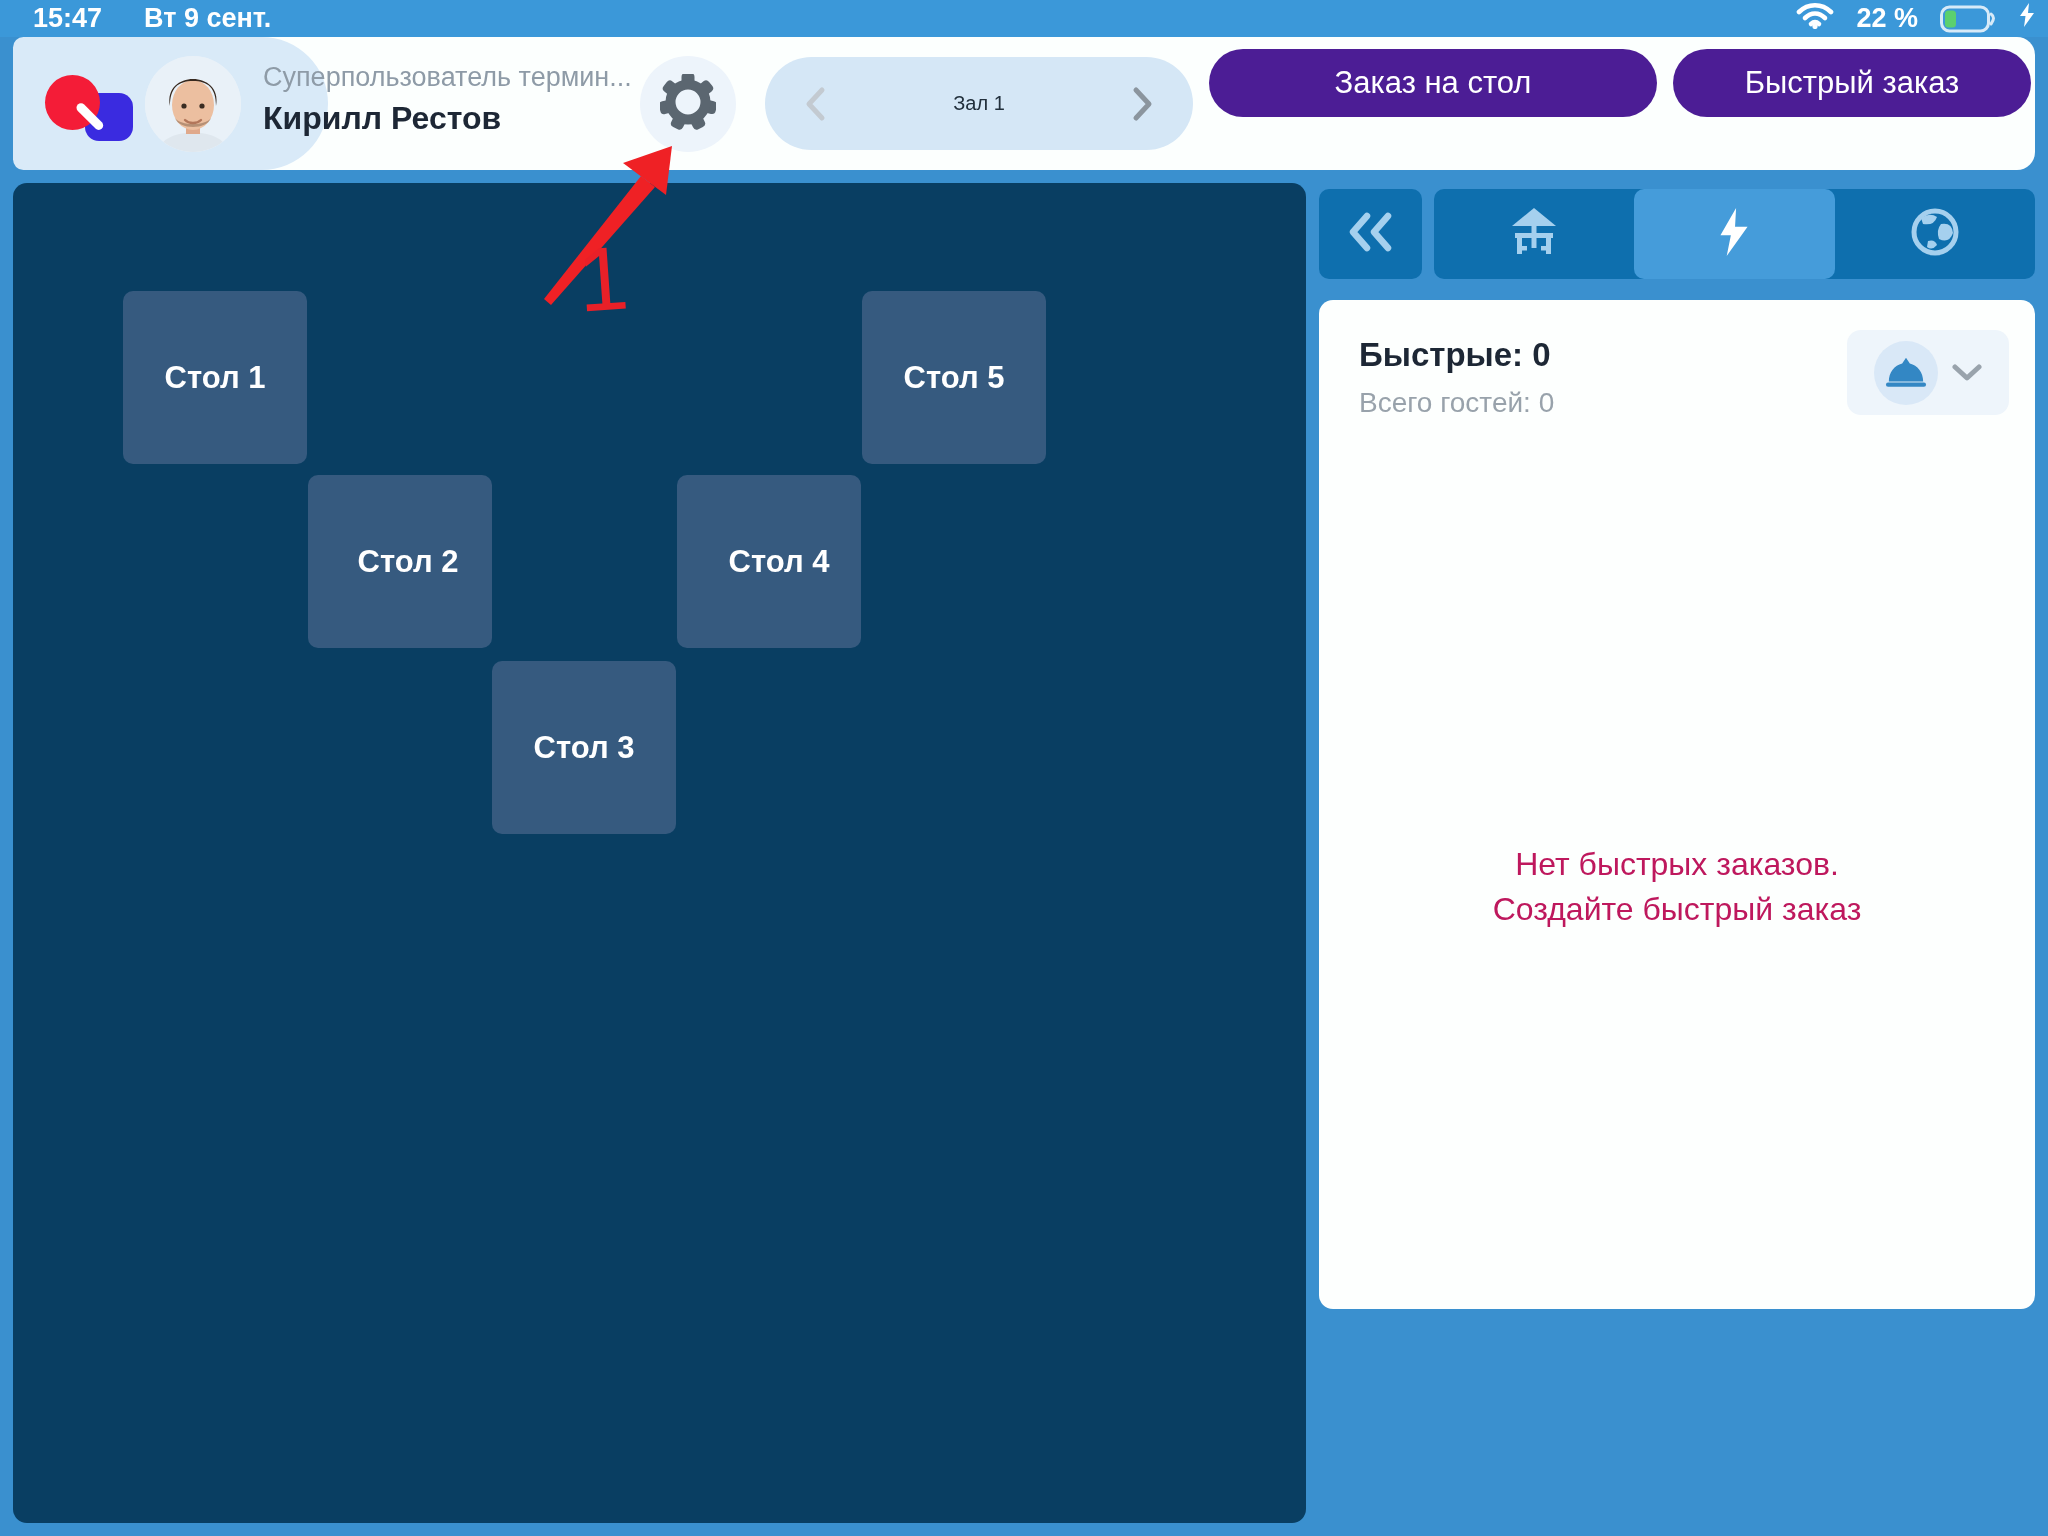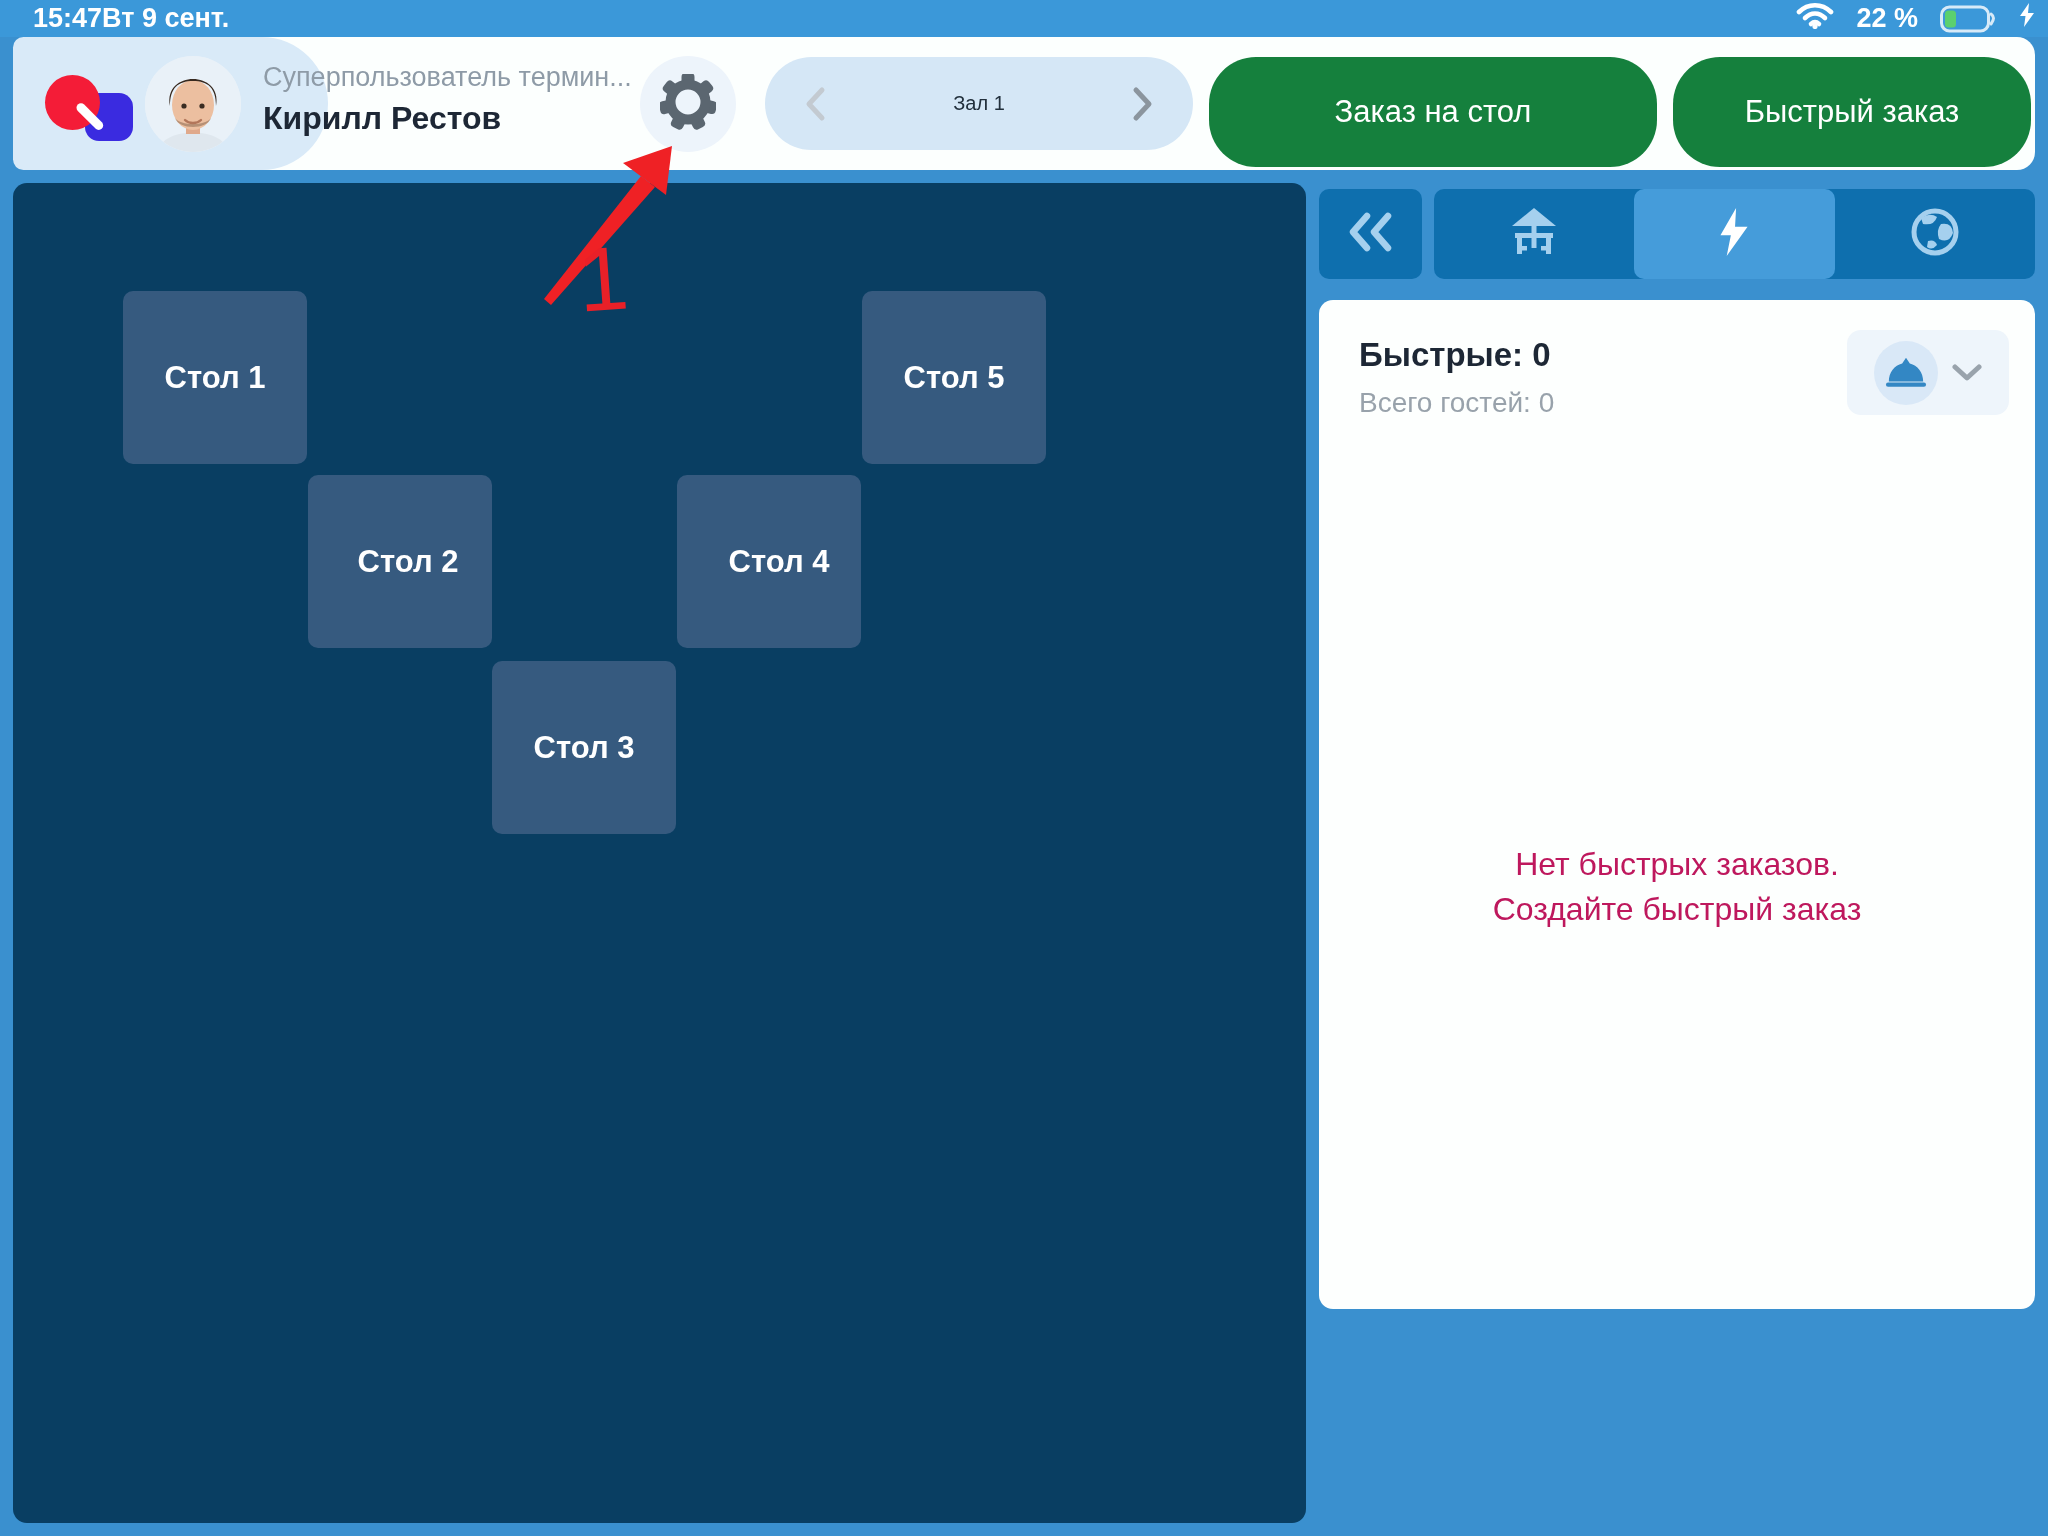--- a/index.html
+++ b/index.html
@@ -10,21 +10,21 @@
     position:relative;
   }
 
   
   .status-bar {
     position:absolute; left:0; top:0; width:2048px; height:37px;
     background:#3b98d9; color:#ffffff;
     display:flex; align-items:center; justify-content:space-between;
     padding:0 14px 0 33px; font-size:27px; font-weight:600;
   }
-  .status-left { display:flex; align-items:center; }
+  .status-left { display:flex; gap:42px; align-items:center; }
   .status-right { display:flex; gap:22px; align-items:center; }
 
   
   .header {
     position:absolute; left:13px; top:37px; width:2022px; height:133px;
     background:#fcfffe; border-radius:18px;
   }
   .brand-cap {
     position:absolute; left:0; top:0; width:315px; height:133px;
     background:#d9eaf8; border-radius:18px 115px 115px 18px;
@@ -58,22 +58,22 @@
     position:absolute; left:752px; top:20px; width:428px; height:93px;
     background:#d5e7f6; border-radius:47px;
     display:flex; align-items:center; justify-content:space-between;
     padding:0 38px;
   }
   .room-pill .room-label {
     font-size:20px; color:#22303c; font-weight:500;
     position:absolute; left:0; right:0; text-align:center;
   }
   .btn-green {
-    position:absolute; top:20px; height:110px; border-radius:47px;
-    background:#15803d; color:#ffffff; font-size:31px; font-weight:500;
+    position:absolute; top:12px; height:68px; border-radius:47px;
+    background:#4c1d95; color:#ffffff; font-size:31px; font-weight:500;
     display:flex; align-items:center; justify-content:center; border:none;
   }
   .btn-order-table { left:1196px; width:448px; }
   .btn-quick-order { left:1660px; width:358px; }
 
   
   .floor-panel {
     position:absolute; left:13px; top:183px; width:1293px; height:1340px;
     background:#093e62; border-radius:14px;
   }

